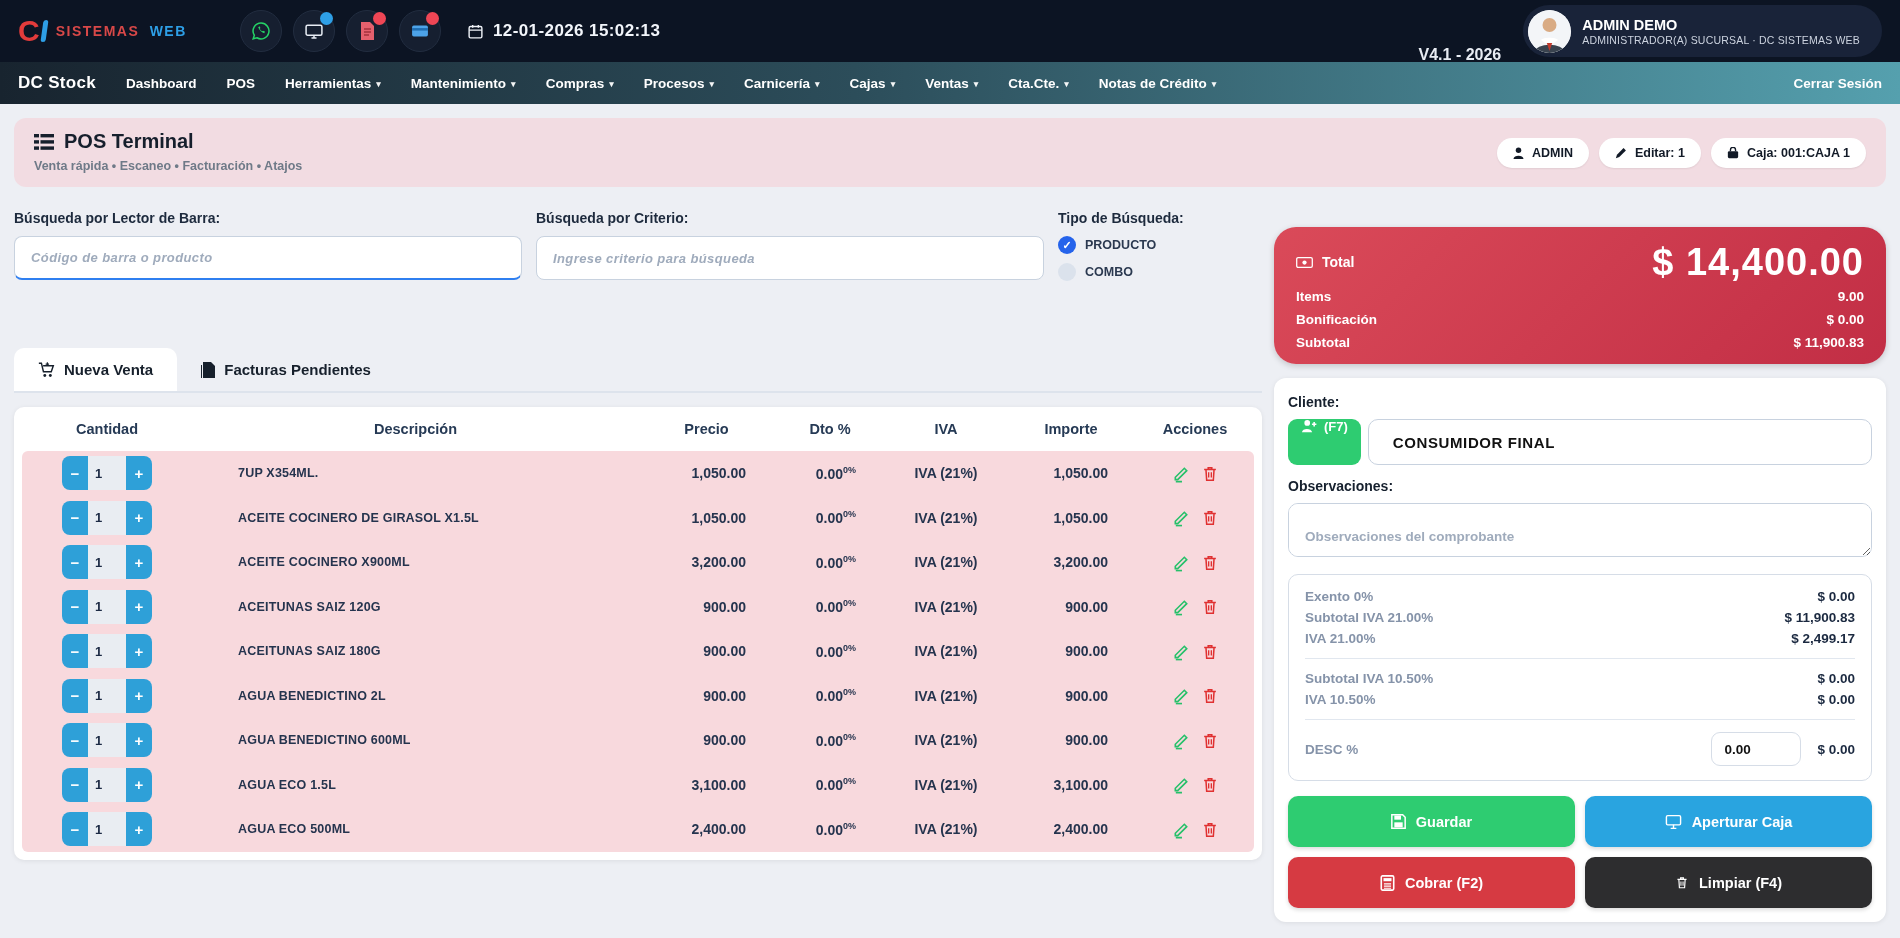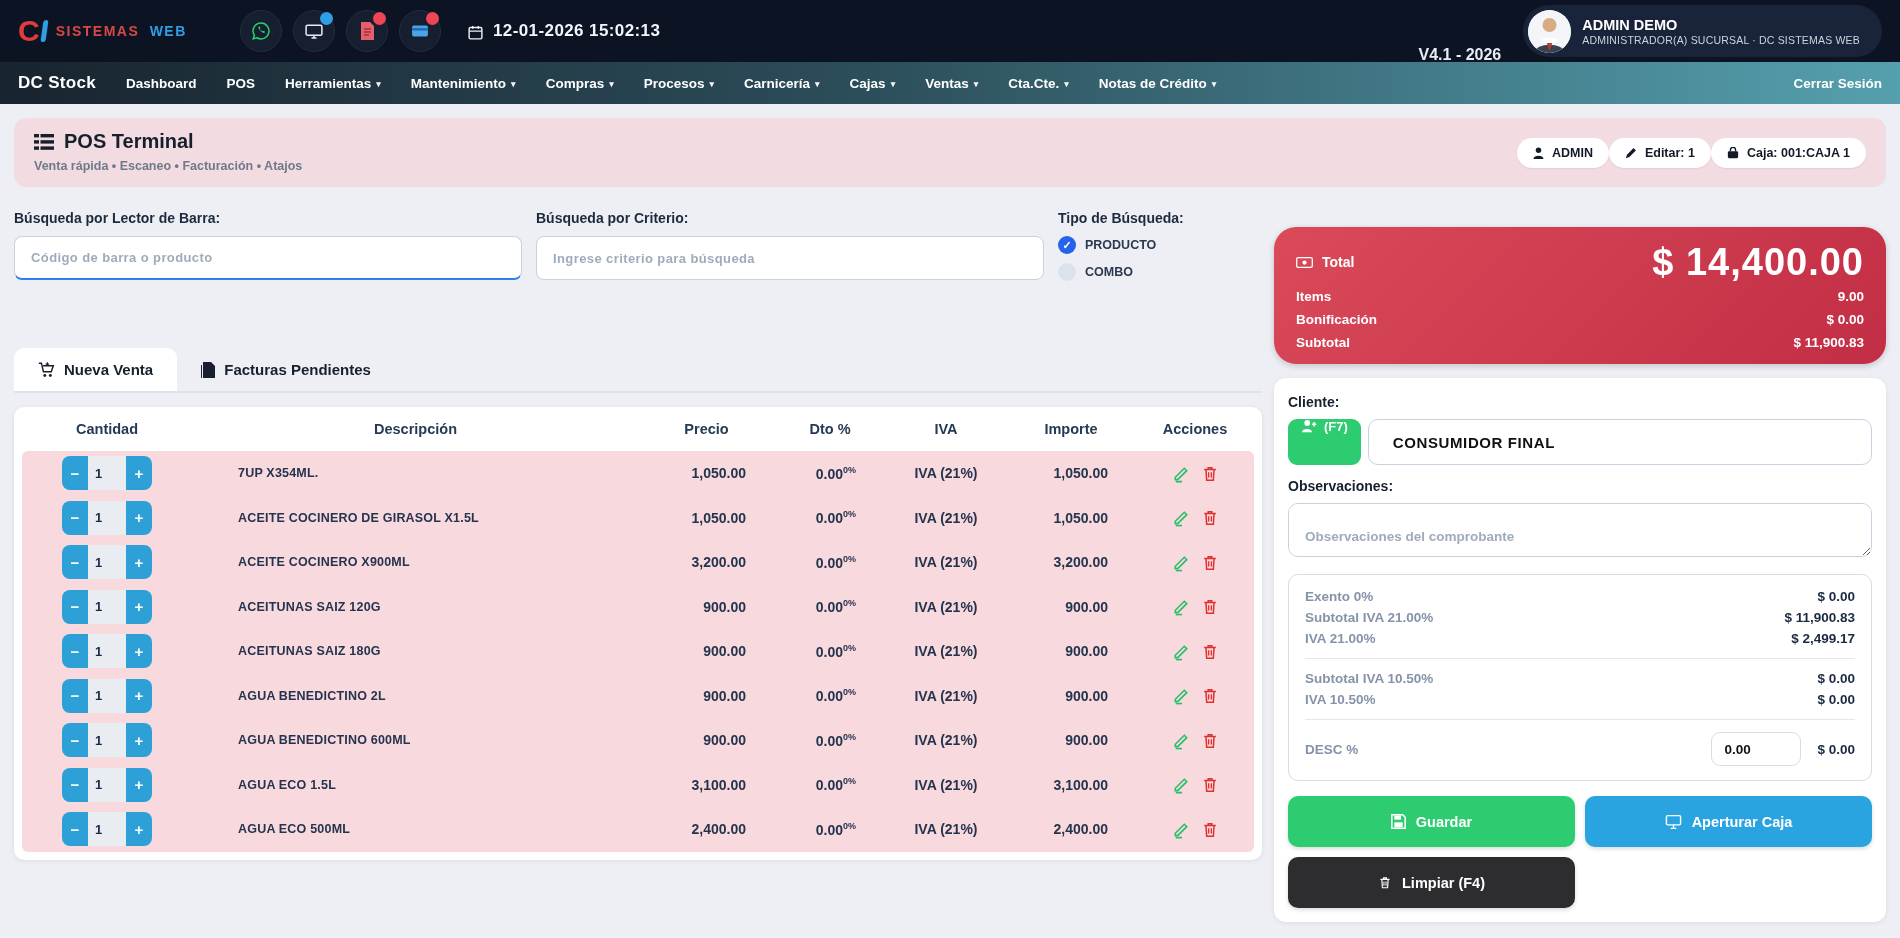--- a/index.html
+++ b/index.html
@@ -17,49 +17,49 @@
   .logo-c{color:#e23b3b;font-size:30px;font-weight:800;line-height:1;}
   .logo-bar{width:5px;height:22px;background:#2e9fe6;border-radius:3px;margin-left:2px;transform:skewX(-8deg);}
   .logo-text{font-size:14px;font-weight:800;letter-spacing:1.5px;}
   .logo-text .t1{color:#d84848;}
   .logo-text .t2{color:#2e9fe6;margin-left:5px;}
   .ticons{display:flex;gap:11px;margin-left:14px;}
   .ticon{width:42px;height:42px;border-radius:50%;background:#161f30;border:1px solid #222d40;display:flex;align-items:center;justify-content:center;position:relative;cursor:pointer;}
   .ticon .dot{position:absolute;width:13px;height:13px;border-radius:50%;top:1px;right:1px;}
   .dot-red{background:#ef4655;}
   .dot-blue{background:#2e9fe6;}
-  .tdate{display:flex;align-items:flex-end;gap:9px;font-weight:800;font-size:17px;color:#f2f5fa;margin-left:14px;letter-spacing:.4px;}
+  .tdate{display:flex;align-items:center;gap:9px;font-weight:800;font-size:17px;color:#f2f5fa;margin-left:14px;letter-spacing:.4px;}
   .spacer{flex:1;}
   .tversion{font-weight:800;font-size:16px;color:#e8ecf3;margin-right:10px;margin-top:47px;}
   .userpill{display:flex;align-items:center;gap:11px;background:#192339;border-radius:999px;padding:4px 22px 4px 5px;height:52px;}
   .avatar{width:43px;height:43px;border-radius:50%;background:#f3f5f8;overflow:hidden;flex:none;}
   .uname{font-weight:800;font-size:14.5px;color:#ffffff;line-height:1.25;}
   .urole{font-size:10.5px;color:#ccd3df;font-weight:400;letter-spacing:.2px;}
   
   .nav{height:42px;background:linear-gradient(90deg,#18242f 0%,#2c4d5a 45%,#55a0ae 100%);display:flex;align-items:center;padding:0 18px;gap:30px;color:#fff;}
   .nav-brand{font-weight:800;font-size:17px;letter-spacing:.3px;}
   .nav-item{font-weight:700;font-size:13.5px;display:flex;align-items:center;gap:5px;cursor:pointer;white-space:nowrap;}
   .caret{font-size:9px;margin-top:2px;opacity:.95;}
   .nav-logout{margin-left:auto;font-weight:700;font-size:13.5px;cursor:pointer;}
   
   .content{padding:14px 14px 0;}
   .pink-head{background:#f2dce2;border-radius:12px;padding:12px 20px 14px;display:flex;align-items:flex-start;justify-content:space-between;}
   .ph-title{display:flex;align-items:center;gap:10px;font-size:20px;font-weight:800;color:#161f2c;}
   .ph-sub{font-size:12.5px;color:#6f7a88;font-weight:600;margin-top:6px;}
-  .ph-badges{display:flex;margin-top:8px;}
+  .ph-badges{display:flex;gap:10px;margin-top:8px;}
   .badge{background:#fff;border-radius:999px;padding:8px 16px;font-weight:800;font-size:12.5px;display:flex;align-items:center;gap:8px;color:#121a27;box-shadow:0 1px 2px rgba(0,0,0,.07);}
   
   .main{display:flex;gap:12px;margin-top:16px;align-items:flex-start;}
   .left-col{flex:1;min-width:0;}
   .right-col{width:612px;flex:none;}
   
   .search-row{display:flex;gap:14px;margin-top:7px;}
   .sfield{width:508px;}
   .slabel{display:block;font-weight:800;font-size:14px;margin-bottom:10px;color:#1d2a3d;}
-  .sinput{width:100%;height:44px;border:1px solid #c8d2df;border-radius:8px;padding:0 16px;font-family:"Liberation Sans",sans-serif;font-weight:700;font-size:13px;color:#333;background:#fff;outline:none;}
+  .sinput{width:100%;height:44px;border:1px solid #c8d2df;border-radius:8px;padding:0 16px;font-family:"Liberation Sans",sans-serif;font-weight:700;font-size:13px;color:#333;background:#fff;outline:none;font-style:italic;}
   .sinput::placeholder{color:#9fabbc;font-weight:700;letter-spacing:.4px;}
   .barcode{border-bottom:2px solid #2f7ff0;}
   .ropt{display:flex;align-items:center;gap:9px;margin-bottom:9px;font-weight:600;font-size:12.5px;color:#2b3950;cursor:pointer;}
   .radio{width:18px;height:18px;border-radius:50%;background:#dbe2ec;display:flex;align-items:center;justify-content:center;flex:none;}
   .radio .check{display:none;color:#fff;font-size:11px;font-weight:800;line-height:1;}
   .radio.checked{background:#2563eb;}
   .radio.checked .check{display:block;}
   
   .tabs{display:flex;margin-top:58px;border-bottom:2px solid #dde3ec;}
   .tab{display:flex;align-items:center;gap:9px;padding:13px 24px;font-weight:800;font-size:15px;color:#17202c;cursor:pointer;}
@@ -716,20 +716,30 @@
           </button>
           <button class="btn btn-blue">
             <span>
               <svg width="17" height="16" viewBox="0 0 24 22">
                   <rect x="2" y="2" width="20" height="13" rx="1.8" fill="none" stroke="#fff" stroke-width="2"></rect>
                   <path d="M8 20h8M12 15v5" stroke="#fff" stroke-width="2"></path>
                 </svg>
             </span>
             <span>Aperturar Caja</span>
           </button>
+          <button class="btn btn-red">
+            <span>
+              <svg width="15" height="16" viewBox="0 0 16 18">
+                  <rect x="1" y="1" width="14" height="16" rx="1.5" fill="none" stroke="#fff" stroke-width="1.8"></rect>
+                  <rect x="3.5" y="3.5" width="9" height="3.5" fill="#fff"></rect>
+                  <path d="M4 10h8M4 12.5h8M4 15h8" stroke="#fff" stroke-width="1.2"></path>
+                </svg>
+            </span>
+            <span>Cobrar (F2)</span>
+          </button>
           <button class="btn btn-dark">
             <span>
               <svg width="14" height="15" viewBox="0 0 20 20">
                   <path d="M3.5 5.5h13M8 5.5v-2h4v2M5.5 5.5l.8 12h7.4l.8-12" fill="none" stroke="#fff" stroke-width="1.7"></path>
                   <path d="M8.5 8.5v6M11.5 8.5v6" stroke="#fff" stroke-width="1.5"></path>
                 </svg>
             </span>
             <span>Limpiar (F4)</span>
           </button>
         </div>

